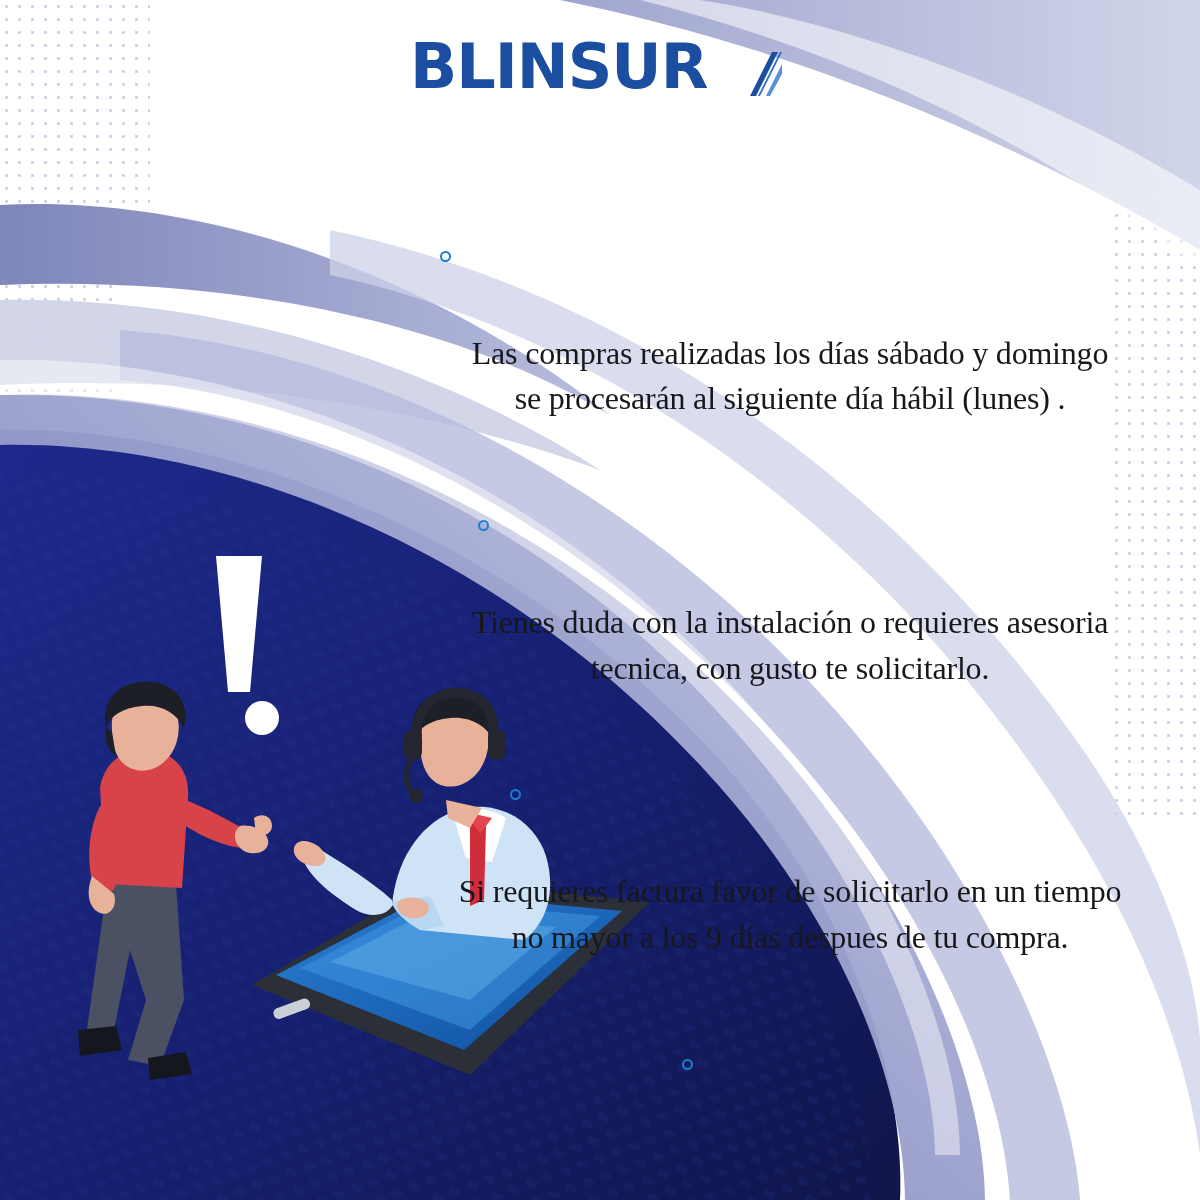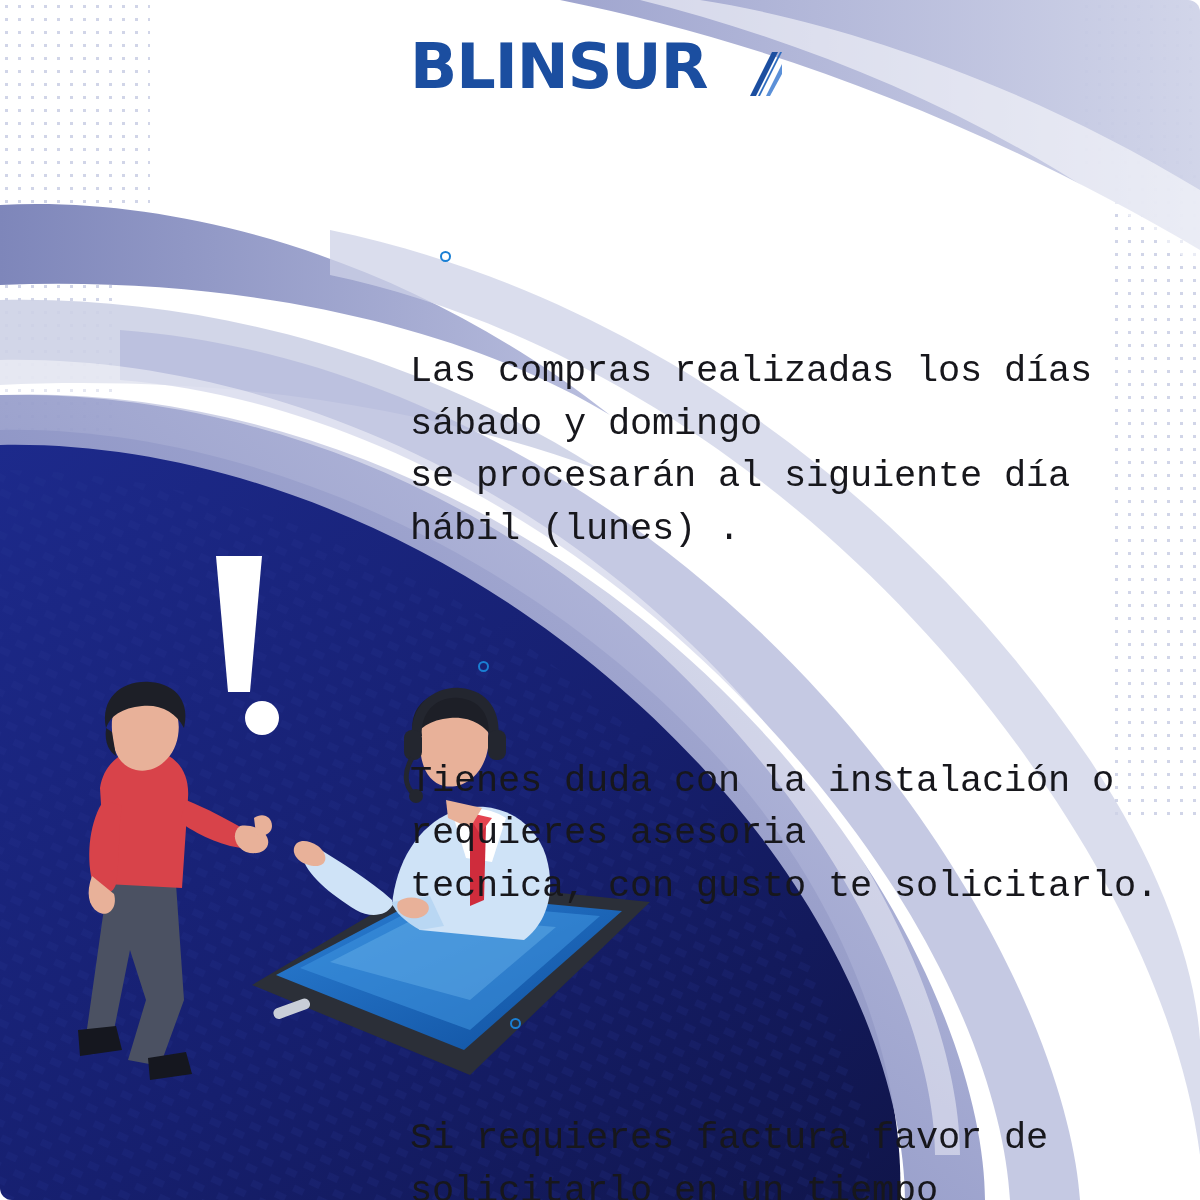--- a/index.html
+++ b/index.html
@@ -9,21 +9,20 @@
     font-family: "Liberation Sans", sans-serif;
     background: #ffffff;
   }
 
   #poster {
     position: relative;
     width: 1200px;
     height: 1200px;
     overflow: hidden;
     background: #ffffff;
-    border-radius: 12px;
   }
 
   
   .dots {
     position: absolute;
     background-image: radial-gradient(#c9cde4 1.6px, transparent 1.7px);
     background-size: 13px 13px;
     opacity: .85;
     pointer-events: none;
   }
@@ -64,24 +63,24 @@
   
   .bullets {
     position: absolute;
     left: 410px;
     top: 240px;
     width: 760px;
   }
   .bullet {
     position: relative;
     margin-bottom: 42px;
-    text-align: left;
+    text-align: center;
     color: #17171c;
-    font-family: Liberation Mono, monospace;
-    font-size: 37px;
+    font-family: Liberation Serif, serif;
+    font-size: 32px;
     line-height: 1.42;
     letter-spacing: -.2px;
     white-space: pre-line;
   }
   .bullet .dot {
     display: inline-block;
     width: 11px; height: 11px;
     border: 2.4px solid #1a7fd4;
     border-radius: 50%;
     background: transparent;

